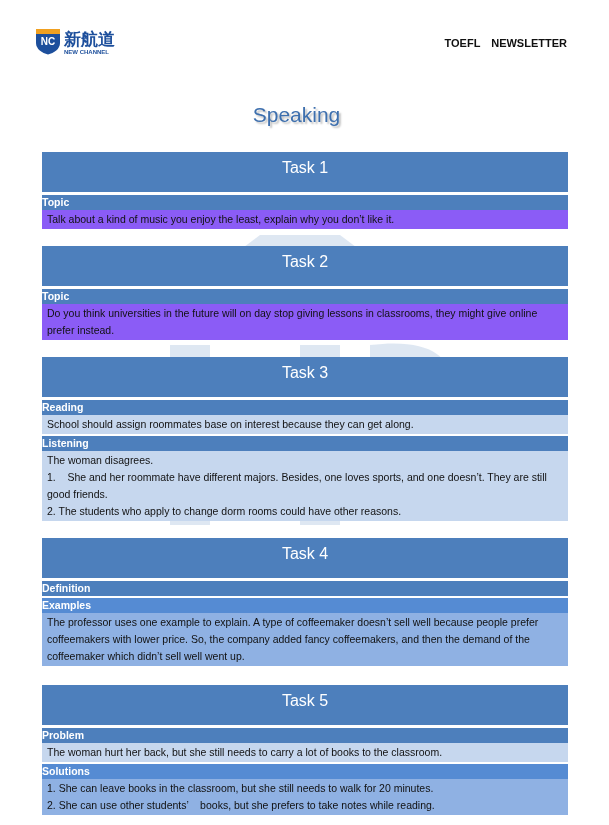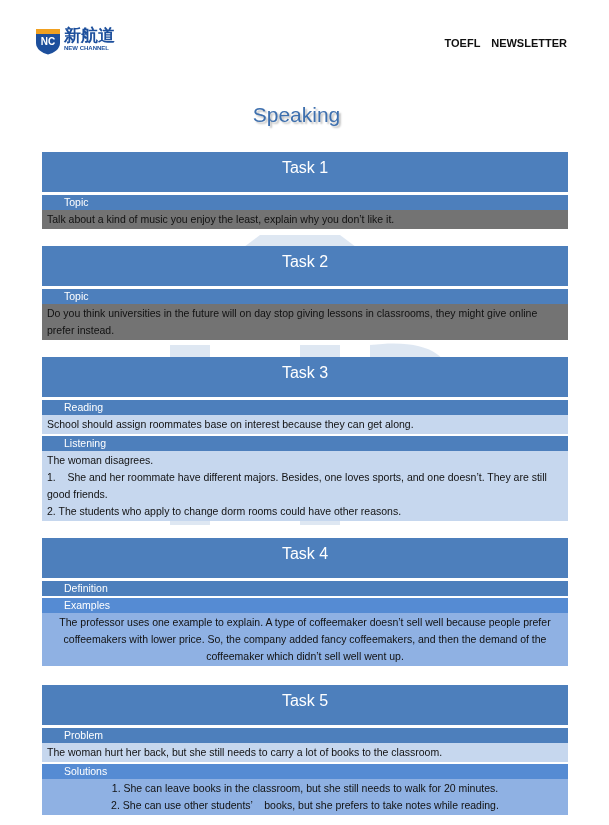--- a/index.html
+++ b/index.html
@@ -1,34 +1,34 @@
 <!DOCTYPE html>
 <html><head>
 <meta charset="utf-8">
 <style>
   html, body { margin: 0; padding: 0; background: #ffffff; }
   body { width: 609px; height: 825px; position: relative; overflow: hidden;
          font-family: "Liberation Sans", sans-serif; color: #111; }
-  .logo { position: absolute; left: 35px; top: 27px; display: flex; align-items: flex-start; }
+  .logo { position: absolute; left: 35px; top: 27px; display: flex; align-items: flex-end; }
   .shield { width: 26px; height: 28px; position: relative; }
   .logo-text { margin-left: 3px; line-height: 1; }
   .logo-cn { font-family: "DejaVu Sans", sans-serif; font-size: 17px; font-weight: bold; color: #1d4f9c; letter-spacing: 0px; }
   .logo-en { font-size: 6px; font-weight: bold; color: #1d4f9c; margin-top: 1px; }
   .header-right { position: absolute; right: 42px; top: 37px; font-size: 11px; font-weight: bold; color: #111; word-spacing: 8px; }
   .page-title { position: absolute; left: 0; right: 16px; top: 103px; text-align: center; font-size: 21px; color: #3d6fae; text-shadow: 2px 2px 2px #bfbfbf; }
   .watermark { position: absolute; left: 140px; top: 225px; width: 330px; height: 310px; opacity: 0.18; pointer-events: none; }
   .tasks { position: absolute; left: 42px; width: 526px; top: 152px; }
   .task { margin-bottom: 0; }
   .task-header { background: #4d7fbc; color: #fff; text-align: center; font-size: 16px; height: 40px; line-height: 32px; }
   .gap { height: 3px; background: #fff; }
-  .sec-label { background: #4d7fbc; color: #fff; font-weight: normal; font-size: 10.5px; height: 15px; line-height: 15px; padding-left: 22px; }
+  .sec-label { background: #4d7fbc; color: #fff; font-weight: bold; font-size: 10.5px; height: 15px; line-height: 15px; padding-left: 0; }
   .sec-label.bright { background: #558bd3; }
-  .sec-body { background: #737373; font-size: 10.5px; line-height: 17px; padding: 1px 5px 1px 5px; color: #111; }
+  .sec-body { background: #8b5cf6; font-size: 10.5px; line-height: 17px; padding: 1px 5px 1px 5px; color: #111; }
   .sec-body.light { background: #c6d7ee; }
-  .sec-body.mid { background: #8fb1e3; text-align: center; }
+  .sec-body.mid { background: #8fb1e3; }
   .sec-body p { margin: 0; }
   .sep { height: 2px; background: #fff; }
 </style>
 </head>
 <body>
 
 <div class="logo">
   <svg class="shield" viewBox="0 0 26 28" width="26" height="28">
     <path d="M1 2 H25 V16 C25 22 19 26 13 27.5 C7 26 1 22 1 16 Z" fill="#1d4f9c"></path>
     <path d="M1 2 H25 V7 H1 Z" fill="#f0a020"></path>

